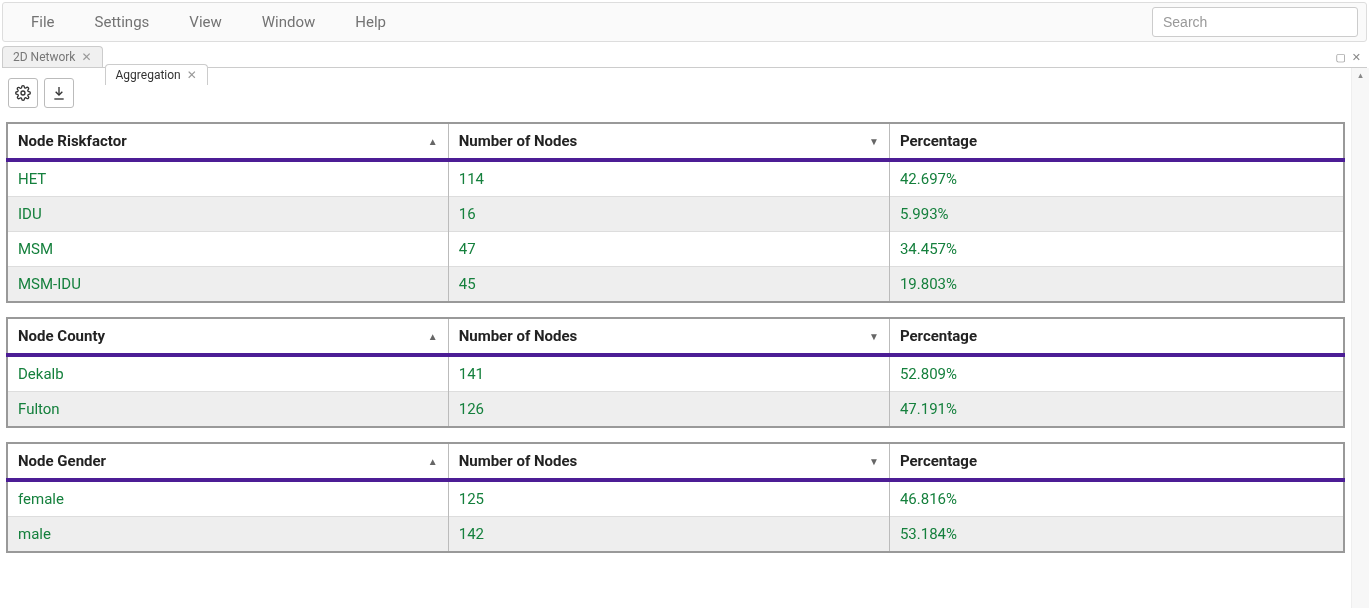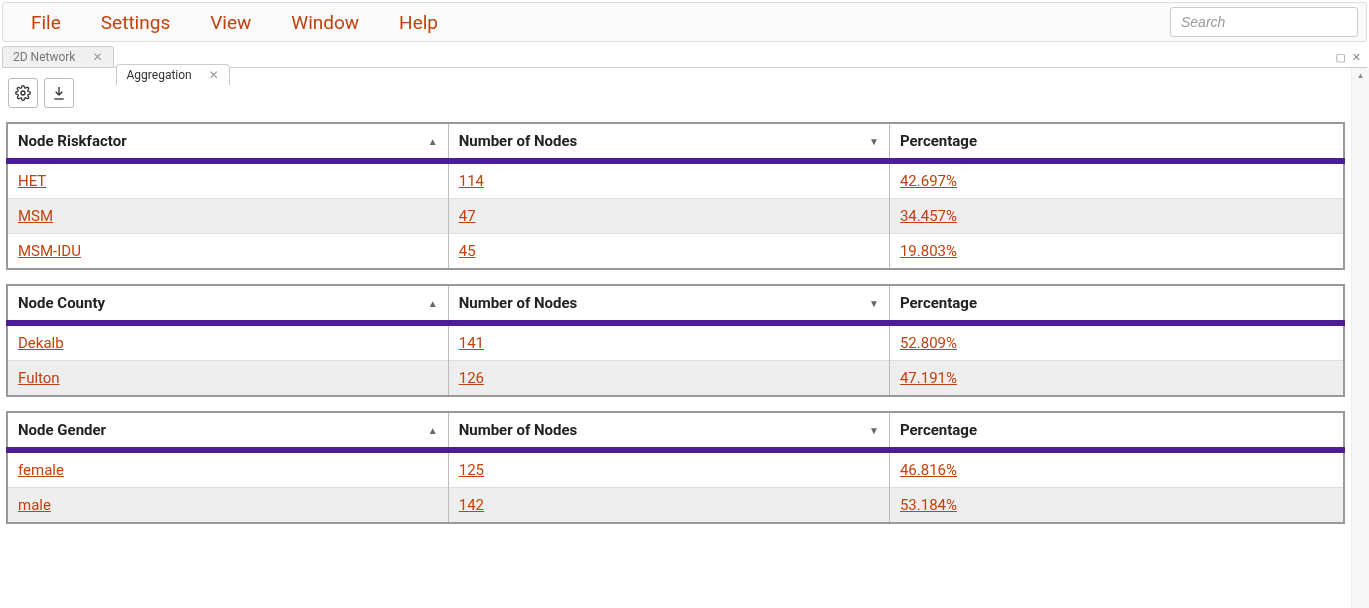--- a/index.html
+++ b/index.html
@@ -25,53 +25,52 @@
       margin: 2px;
       padding: 0 8px;
       background: #fafafa;
     }
     .menubar-items {
       display: flex;
       gap: 24px;
       padding-left: 12px;
     }
     .menu-item {
-      color: #c2410c;
-      cursor: pointer;
-      font-size: 19px;
+      color: #737373;
+      cursor: pointer;
+      font-size: 15px;
       padding: 4px 8px;
     }
     .search-wrap {
       margin-left: auto;
     }
     .search-input {
-      width: 188px;
+      width: 206px;
       height: 30px;
       border: 1px solid #ccc;
       border-radius: 3px;
       padding: 0 10px;
       font-size: 14px;
       color: #888;
-      font-style: italic;
     }
     .search-input::placeholder {
       color: #999;
     }
     .tabbar {
       display: flex;
       align-items: flex-end;
       height: 24px;
       border-bottom: 1px solid #ccc;
       margin: 0 2px;
       position: relative;
     }
     .tab {
       display: flex;
       align-items: center;
-      gap: 17px;
+      gap: 6px;
       padding: 3px 10px;
       border: 1px solid #ccc;
       border-bottom: none;
       border-top-left-radius: 4px;
       border-top-right-radius: 4px;
       font-size: 12px;
       cursor: pointer;
       background: #f0f0f0;
       color: #777;
       margin-right: 2px;
@@ -149,31 +148,30 @@
     .agg-table th,
     .agg-table td {
       text-align: left;
       padding: 8px 10px;
       border-right: 1px solid #bbb;
       font-size: 15px;
     }
     .agg-table th {
       font-weight: 700;
       color: #222;
-      border-bottom: 6px solid #4c1d95;
+      border-bottom: 4px solid #4c1d95;
       position: relative;
     }
     .agg-table th:last-child,
     .agg-table td:last-child {
       border-right: none;
     }
     .agg-table td {
       border-top: 1px solid #ddd;
-      color: #c2410c;
-      text-decoration: underline;
+      color: #15803d;
     }
     .agg-table tbody tr:nth-child(even) {
       background: #eee;
     }
     .col-group {
       width: 33%;
     }
     .col-count {
       width: 33%;
       margin-top: 29px;
@@ -249,20 +247,25 @@
               <th class="col-pct">Percentage</th>
             </tr>
           </thead>
           <tbody>
             <tr>
               <td>HET</td>
               <td>114</td>
               <td>42.697%</td>
             </tr>
             <tr>
+              <td>IDU</td>
+              <td>16</td>
+              <td>5.993%</td>
+            </tr>
+            <tr>
               <td>MSM</td>
               <td>47</td>
               <td>34.457%</td>
             </tr>
             <tr>
               <td>MSM-IDU</td>
               <td>45</td>
               <td>19.803%</td>
             </tr>
           </tbody>

